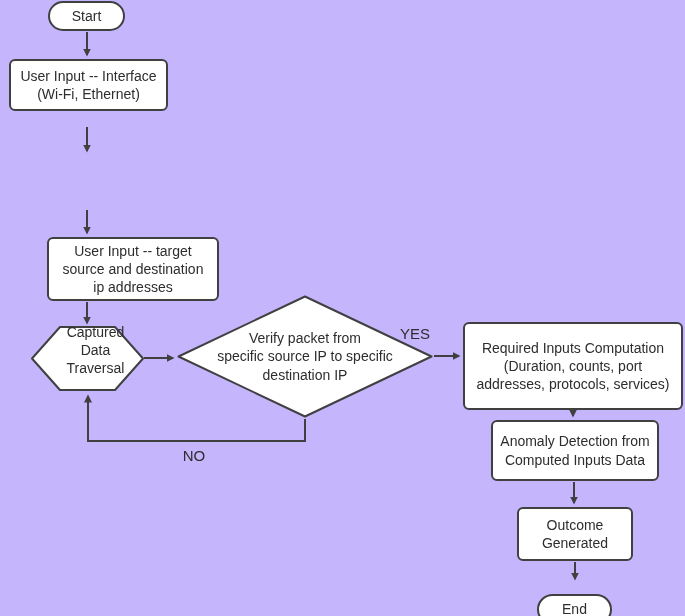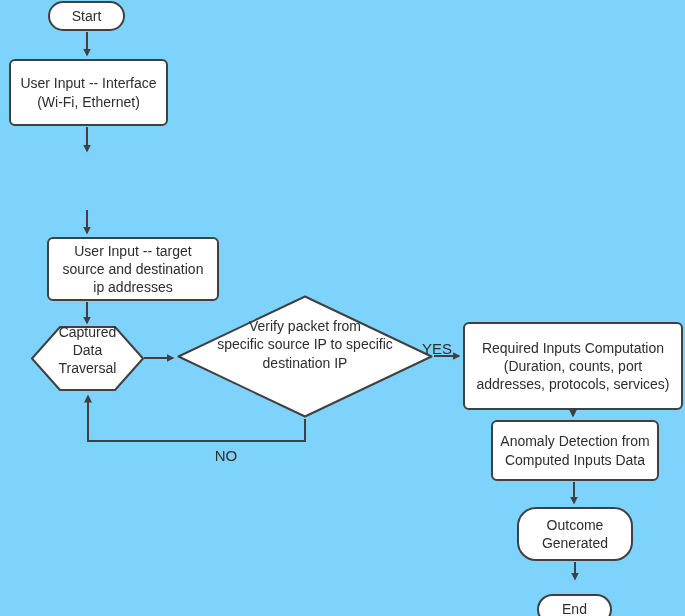--- a/index.html
+++ b/index.html
@@ -4,21 +4,21 @@
 <style>
   html, body {
     margin: 0;
     padding: 0;
     background: #ffffff;
   }
   #canvas {
     position: relative;
     width: 685px;
     height: 616px;
-    background: #7dd3fc;
+    background: #c4b5fd;
     font-family: "Liberation Sans", "DejaVu Sans", sans-serif;
     color: #2d2d2d;
     overflow: hidden;
   }
   #edges-layer {
     position: absolute;
     left: 0;
     top: 0;
     width: 685px;
     height: 616px;
@@ -52,31 +52,31 @@
     white-space: pre-line;
   }
   .edge-label {
     position: absolute;
     font-size: 15px;
     text-align: center;
     color: #2d2d2d;
   }
   
   #n-start            { left: 48px;  top: 1px;   width: 77px;  height: 30px; }
-  #n-input-interface  { left: 9px;   top: 59px;  width: 159px; height: 67px; }
+  #n-input-interface  { left: 9px;   top: 59px;  width: 159px; height: 52px; }
   #n-packet-capture   { left: 17px;  top: 155px; width: 142px; height: 54px; }
   #n-input-target     { left: 3px;   top: 237px; width: 172px; height: 64px; margin-left: 44px; }
-  #n-hex-label        { left: 42px;  top: 327px; width: 91px;  height: 46px; }
-  #n-diamond-label    { left: 205px; top: 288px; width: 200px; height: 113px; }
+  #n-hex-label        { left: 50px;  top: 327px; width: 91px;  height: 46px; }
+  #n-diamond-label    { left: 205px; top: 300px; width: 200px; height: 113px; }
   #n-required-inputs  { left: 463px; top: 322px; width: 220px; height: 88px; }
   #n-anomaly          { left: 491px; top: 420px; width: 168px; height: 61px; }
-  #n-outcome          { left: 517px; top: 507px; width: 116px; height: 54px; border-radius: 19px; }
+  #n-outcome          { left: 517px; top: 507px; width: 116px; height: 54px; }
   #n-end              { left: 537px; top: 583px; width: 75px;  height: 31px; margin-top: 11px; }
-  #lbl-yes            { left: 414px; top: 325px; width: 46px; margin-top: 15px; }
-  #lbl-no             { left: 176px; top: 447px; width: 36px; margin-left: 32px; }
+  #lbl-yes            { left: 392px; top: 325px; width: 46px; }
+  #lbl-no             { left: 176px; top: 447px; width: 36px; }
 </style>
 </head>
 <body>
 
 <div id="canvas">
 
   <svg id="edges-layer" viewBox="0 0 685 616" xmlns="http://www.w3.org/2000/svg">
     <defs>
       <marker id="arrow" markerWidth="9" markerHeight="9" refX="6.5" refY="4" orient="auto" markerUnits="userSpaceOnUse">
         <path d="M0,0 L8,4 L0,8 Z" fill="#404040"></path>

